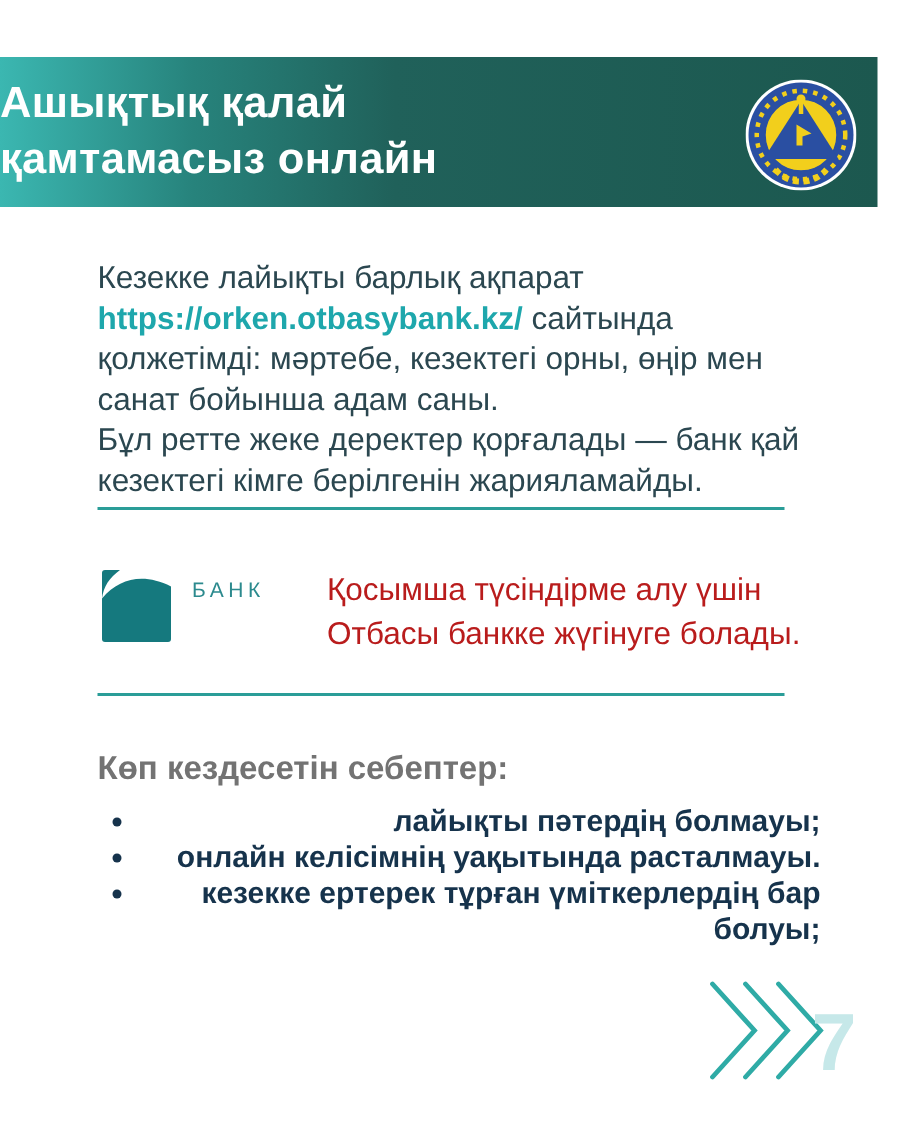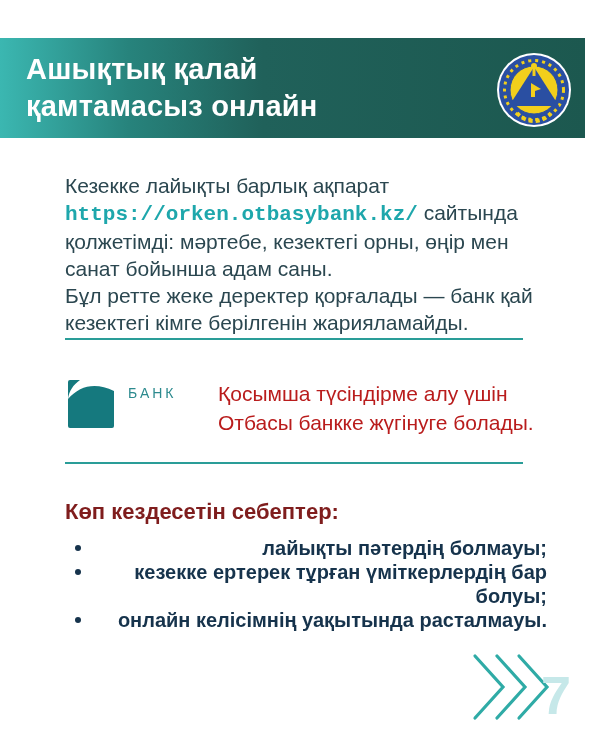--- a/index.html
+++ b/index.html
@@ -7,31 +7,31 @@
   body { font-family: "Liberation Sans", sans-serif; position: relative; color: #2b4750; }
 
   
   .banner {
     position: absolute; top: 38px; left: 0; width: 585px; height: 100px;
     background: linear-gradient(90deg, #3bb7b1 0%, #27837c 22%, #20615a 45%, #1c584f 100%);
     display: flex; align-items: center;
   }
   .banner-title {
     color: #ffffff; font-weight: bold;
-    font-size: 29px; line-height: 37px; letter-spacing: 0.2px; margin-left: 26px;
+    font-size: 29px; line-height: 37px; letter-spacing: 0.2px;
   }
   .emblem { position: absolute; left: 497px; top: 53px; width: 74px; height: 74px; }
 
   
   .intro {
     position: absolute; top: 172px; left: 65px; width: 480px;
     font-size: 21px; line-height: 27px; color: #2b4750;
   }
   .intro a {
-    color: #1ea7ac; font-weight: bold; text-decoration: none; font-family: Liberation Mono, monospace;
+    color: #1ea7ac; font-weight: bold; text-decoration: none;
   }
   .privacy { display: block; }
 
   .divider {
     position: absolute; left: 65px; width: 458px; height: 2px; background: #2a9d98;
   }
   .divider-1 { top: 338px; }
   .divider-2 { top: 462px; }
 
   
@@ -40,21 +40,21 @@
   .bank-wordmark .t1 { font-size: 21px; font-weight: bold; color: #127b82; letter-spacing: 0.5px; display: block; }
   .bank-wordmark .t2 { font-size: 14px; font-weight: 400; color: #2c8a8e; letter-spacing: 3px; display: block; margin-top: 4px; }
   .bank-note {
     position: absolute; left: 218px; top: 379px; width: 335px;
     font-size: 21px; line-height: 29px; color: #b91c1c;
   }
 
   
   .reasons-heading {
     position: absolute; left: 65px; top: 499px;
-    font-size: 22px; font-weight: bold; color: #7f1d1d;
+    font-size: 22px; font-weight: bold; color: #737373;
   }
   .reasons-list {
     position: absolute; left: 65px; top: 536px; width: 482px;
     list-style: none;
     text-align: right;
   }
   .reasons-list li {
     position: relative; padding-left: 28px;
     font-size: 20px; line-height: 24px; font-weight: 600; color: #16334c;
     margin-bottom: 0;
@@ -107,22 +107,22 @@
 <div class="bank-wordmark">
   <span class="t2">БАНК</span>
 </div>
 <p class="bank-note">Қосымша түсіндірме алу үшін Отбасы банкке жүгінуге болады.</p>
 
 <div class="divider divider-2"></div>
 
 <h2 class="reasons-heading">Көп кездесетін себептер:</h2>
 <ul class="reasons-list">
     <li><span>лайықты пәтердің болмауы;</span></li>
+    <li><span>онлайн келісімнің уақытында расталмауы.</span></li>
     <li><span>кезекке ертерек тұрған үміткерлердің бар болуы;</span></li>
-    <li><span>онлайн келісімнің уақытында расталмауы.</span></li>
   </ul>
 
 <svg class="chevrons" viewBox="0 0 78 68" aria-hidden="true">
   <polyline points="3,3 31,34 3,65" fill="none" stroke="#2faba6" stroke-width="3.2" stroke-linecap="round" stroke-linejoin="miter"></polyline>
   <polyline points="25,3 53,34 25,65" fill="none" stroke="#2faba6" stroke-width="3.2" stroke-linecap="round" stroke-linejoin="miter"></polyline>
   <polyline points="47,3 75,34 47,65" fill="none" stroke="#2faba6" stroke-width="3.2" stroke-linecap="round" stroke-linejoin="miter"></polyline>
 </svg>
 <div class="page-number">7</div>
 
 </body></html>

